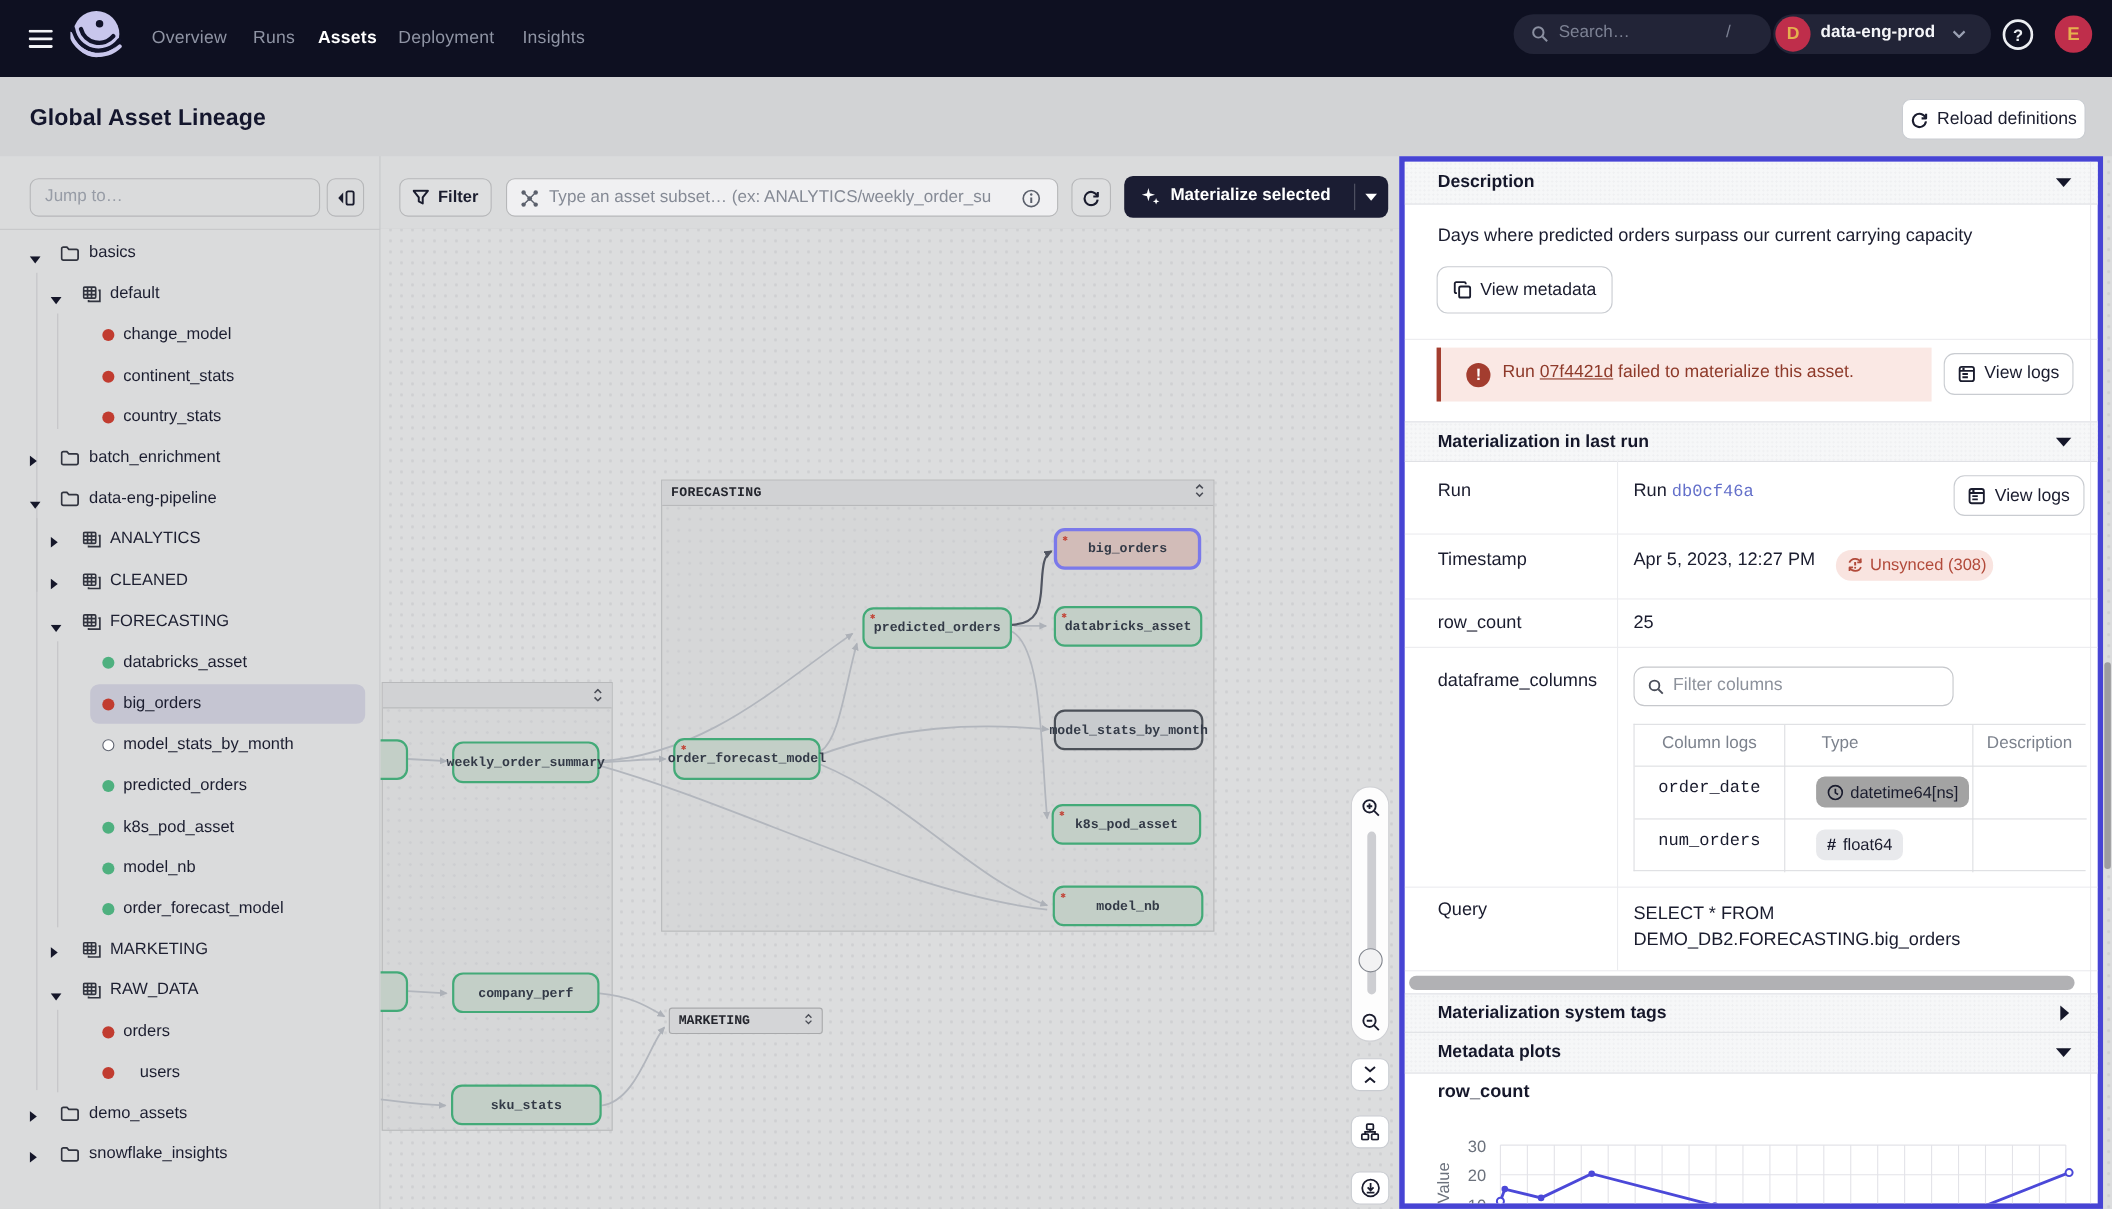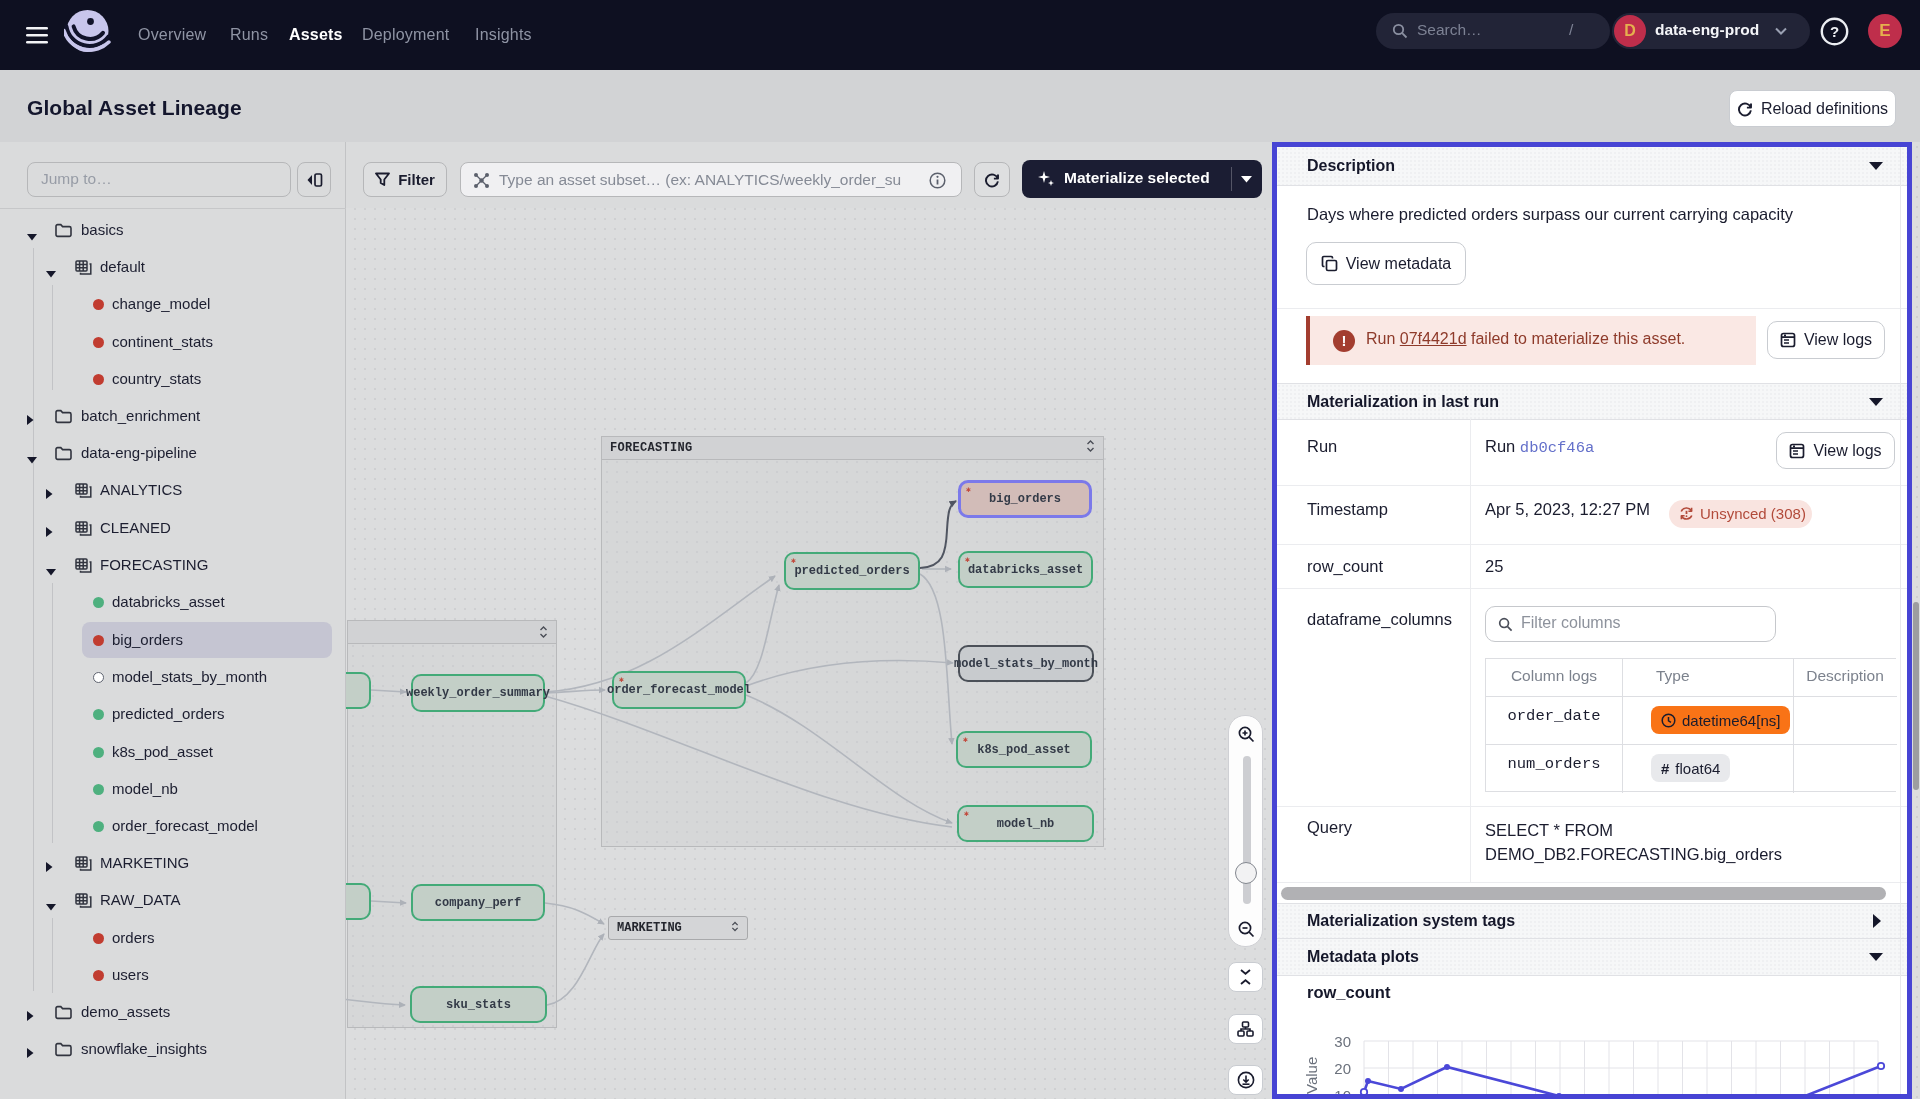--- a/index.html
+++ b/index.html
@@ -250,21 +250,21 @@
             <path d="M14.5 4 L15.8 4 L15.8 14 L5.5 14 L5.5 12.8"></path>
           </svg></span>
         <span class="abs" style="left:100px;top:9px">RAW_DATA</span>
       </div>
       <div class="treerow" style="left:0;top:778px;width:346px;">
         <span class="dot abs" style="left:93px;top:13px;background:#c13c30;"></span>
         <span class="abs" style="left:112px;top:9px">orders</span>
       </div>
       <div class="treerow" style="left:0;top:815px;width:346px;">
         <span class="dot abs" style="left:93px;top:13px;background:#c13c30;"></span>
-        <span class="abs" style="left:112px;top:9px">users</span>
+        <span class="abs" style="left:127px;top:9px">users</span>
       </div>
       <div class="treerow" style="left:0;top:852px;width:346px;padding-left:48px;">
         <span class="abs" style="left:27px;top:13px"><svg width="7" height="10" viewBox="0 0 7 10">
             <path d="M0 0 L6.5 5 L0 10 Z" fill="#15172a"></path>
           </svg></span>
         <span class="abs" style="left:55px;top:11px"><svg width="17" height="15" viewBox="0 0 17 15" fill="none" stroke="#31343f" stroke-width="1.6">
             <path d="M1 3.2 A1.6 1.6 0 0 1 2.6 1.6 L5.8 1.6 L7.6 3.6 L14.4 3.6 A1.6 1.6 0 0 1 16 5.2 L16 11.8 A1.6 1.6 0 0 1 14.4 13.4 L2.6 13.4 A1.6 1.6 0 0 1 1 11.8 Z"></path>
           </svg></span>
         <span class="abs" style="left:81px;top:9px">demo_assets</span>
       </div>
@@ -489,21 +489,21 @@
   <div class="abs" style="left:208px;top:511px;width:411px;height:134px;border:1px solid #dddee2;border-right:none;">
     <div class="abs" style="left:0;top:37px;width:411px;height:1px;background:#dddee2;"></div>
     <div class="abs" style="left:0;top:85px;width:411px;height:1px;background:#dddee2;"></div>
     <div class="abs" style="left:136px;top:0;width:1px;height:134px;background:#dddee2;"></div>
     <div class="abs" style="left:307px;top:0;width:1px;height:134px;background:#dddee2;"></div>
     <div class="abs" style="left:0;top:8px;width:136px;text-align:center;font-size:15.5px;color:#7c828d;">Column logs</div>
     <div class="abs" style="left:170px;top:8px;font-size:15.5px;color:#7c828d;">Type</div>
     <div class="abs" style="left:307px;top:8px;width:104px;text-align:center;font-size:15.5px;color:#7c828d;">Description</div>
     <div class="mono abs" style="left:0;top:48px;width:136px;text-align:center;font-size:15.5px;color:#1a1c2e;">order_date</div>
     <div class="mono abs" style="left:0;top:96px;width:136px;text-align:center;font-size:15.5px;color:#1a1c2e;">num_orders</div>
-    <div class="abs" style="left:165px;top:47px;height:28px;background:#f97316;border-radius:8px;display:flex;align-items:center;padding:0 10px;gap:6px;font-size:15px;color:#1a1c2e;">
+    <div class="abs" style="left:165px;top:47px;height:28px;background:#a3a3a3;border-radius:8px;display:flex;align-items:center;padding:0 10px;gap:6px;font-size:15px;color:#1a1c2e;">
       <svg width="15" height="15" viewBox="0 0 15 15" fill="none" stroke="#1a1c2e" stroke-width="1.5">
           <circle cx="7.5" cy="7.5" r="6.3"></circle>
           <path d="M7.5 4 L7.5 7.8 L10 9.3"></path>
         </svg>datetime64[ns]
     </div>
     <div class="abs" style="left:165px;top:95px;height:28px;background:#e8e9ec;border-radius:8px;display:flex;align-items:center;padding:0 10px;gap:6px;font-size:15px;color:#1a1c2e;">
       <span style="font-weight:700;">#</span>float64
     </div>
   </div>
   <div class="abs" style="left:0;top:659px;width:630px;height:1px;background:#ebecef;"></div>

